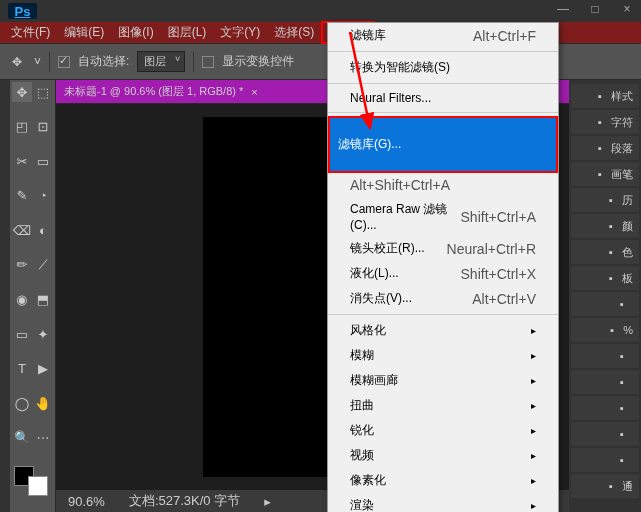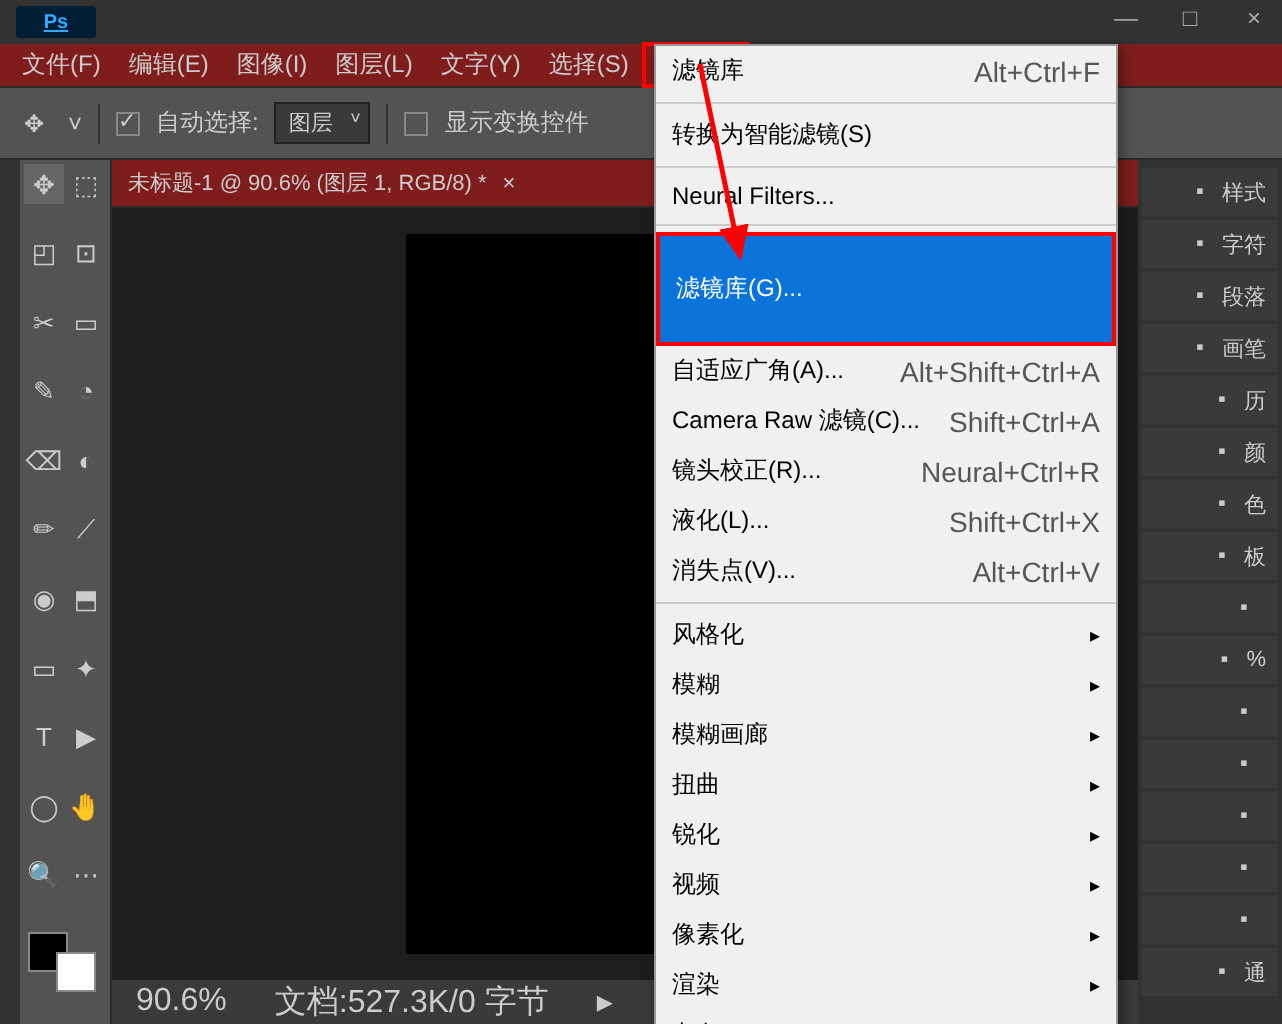--- a/index.html
+++ b/index.html
@@ -1,46 +1,46 @@
 <!DOCTYPE html>
 <html><head>
 <meta charset="utf-8">
 <style>
 * { margin: 0; padding: 0; box-sizing: border-box; }
 body { font-family: "Microsoft YaHei", sans-serif; font-size: 12px; background: #323232; color: #ccc; width: 641px; height: 512px; overflow: hidden; position: relative; }
 .titlebar { height: 22px; background: #323232; display: flex; align-items: center; padding: 0 8px; }
-.ps-logo { width: 40px; height: 16px; background: #001e36; color: #31a8ff; display: flex; align-items: center; justify-content: center; font-weight: bold; font-size: 10px; border-radius: 2px; margin-right: 8px; text-decoration: underline; }
+.ps-logo { width: 29px; height: 16px; background: #001e36; color: #31a8ff; display: flex; align-items: center; justify-content: center; font-weight: bold; font-size: 13px; border-radius: 2px; margin-right: 8px; text-decoration: underline; }
 .menubar { height: 22px; background: #7f1d1d; display: flex; align-items: center; padding: 0 4px; border-bottom: 1px solid #2a2a2a; }
 .menu-item { padding: 3px 7px; cursor: pointer; font-size: 12px; }
 .menu-item.highlighted { border: 2px solid #ff0000; padding: 1px 5px; }
 .optionsbar { height: 36px; background: #535353; display: flex; align-items: center; padding: 0 8px; gap: 8px; border-bottom: 1px solid #2a2a2a; }
 .move-icon { width: 18px; height: 18px; display: flex; align-items: center; justify-content: center; }
 .checkbox { width: 12px; height: 12px; border: 1px solid #888; display: inline-block; vertical-align: middle; position: relative; }
 .checkbox.checked::after { content: "✓"; position: absolute; top: -3px; left: 0; color: #ccc; font-size: 11px; }
 .select-box { background: #3a3a3a; border: 1px solid #222; padding: 2px 18px 2px 6px; position: relative; font-size: 11px; text-align: center; }
 .select-box::after { content: "˅"; position: absolute; right: 4px; top: 2px; font-size: 9px; }
 .workspace { display: flex; height: 432px; }
 .leftpanel { width: 10px; background: #323232; }
 .toolbox { width: 46px; background: #535353; display: flex; flex-wrap: wrap; padding: 2px; gap: 1px; border-right: 1px solid #2a2a2a; }
 .tool { width: 20px; height: 20px; display: flex; align-items: center; justify-content: center; cursor: pointer; font-size: 13px; color: #ccc; }
 .tool.active { background: #666; }
 .swatch { width: 38px; height: 30px; position: relative; margin-top: 4px; }
 .swatch-fg { width: 20px; height: 20px; background: #000; border: 1px solid #888; position: absolute; top: 0; left: 2px; }
 .swatch-bg { width: 20px; height: 20px; background: #fff; border: 1px solid #888; position: absolute; bottom: 0; right: 2px; }
 .canvas-area { flex: 1; background: #252525; display: flex; flex-direction: column; }
-.doc-tab { height: 24px; background: #7f1d1d; display: flex; align-items: center; padding: 0 8px; font-size: 11px; color: #ccc; border-bottom: 1px solid #2a2a2a; }
+.doc-tab { height: 24px; background: #a21caf; display: flex; align-items: center; padding: 0 8px; font-size: 11px; color: #ccc; border-bottom: 1px solid #2a2a2a; }
 .doc-tab .close { margin-left: 8px; cursor: pointer; }
 .canvas { flex: 1; background: #1e1e1e; display: flex; align-items: center; justify-content: center; }
 .black-canvas { width: 220px; height: 360px; background: #000; }
-.statusbar { height: 22px; background: #3a3a3a; display: flex; align-items: center; padding: 0 12px; gap: 24px; font-size: 16px; }
+.statusbar { height: 22px; background: #3a3a3a; display: flex; align-items: center; padding: 0 12px; gap: 24px; font-size: 13px; }
 .rightpanel { width: 72px; background: #323232; display: flex; flex-direction: column; gap: 2px; padding: 4px 2px; }
 .panel-tab { height: 24px; background: #3a3a3a; display: flex; align-items: center; justify-content: flex-end; padding: 0 6px; font-size: 11px; gap: 4px; cursor: pointer; }
 .panel-icon { width: 14px; height: 14px; display: flex; align-items: center; justify-content: center; font-size: 11px; }
 .dropdown { position: absolute; top: 22px; left: 327px; width: 232px; background: #f0f0f0; border: 1px solid #999; box-shadow: 2px 2px 6px rgba(0,0,0,.4); z-index: 100; color: #000; }
-.dd-item { padding: 4px 8px; display: flex; justify-content: space-between; align-items: center; cursor: pointer; font-size: 12px; }
+.dd-item { padding: 4px 22px; display: flex; justify-content: space-between; align-items: center; cursor: pointer; font-size: 12px; }
 .dd-item.highlighted { background: #0a74da; color: #fff; border: 2px solid #ff0000; padding: 18px 8px; }
 .dd-item.sub::after { content: "▸"; font-size: 10px; }
 .dd-sep { height: 1px; background: #ccc; margin: 3px 0; }
 .dd-shortcut { color: #555; font-size: 14px; }
 .arrow { position: absolute; top: 30px; left: 344px; z-index: 101; pointer-events: none; }
 .win-controls { position: absolute; top: 2px; right: 4px; display: flex; gap: 12px; font-size: 12px; color: #aaa; }
 .win-btn { width: 20px; text-align: center; cursor: pointer; }
 </style>
 </head>
 <body>
@@ -203,21 +203,20 @@
     </div>
     <div class="dd-sep"></div>
     <div class="dd-item">
       <span>Neural Filters...</span>
     </div>
     <div class="dd-sep"></div>
     <div class="dd-item highlighted">
       <span>滤镜库(G)...</span>
     </div>
     <div class="dd-item">
-      <span>自适应广角(A)...</span>
       <span class="dd-shortcut">Alt+Shift+Ctrl+A</span>
     </div>
     <div class="dd-item">
       <span>Camera Raw 滤镜(C)...</span>
       <span class="dd-shortcut">Shift+Ctrl+A</span>
     </div>
     <div class="dd-item">
       <span>镜头校正(R)...</span>
       <span class="dd-shortcut">Neural+Ctrl+R</span>
     </div>

